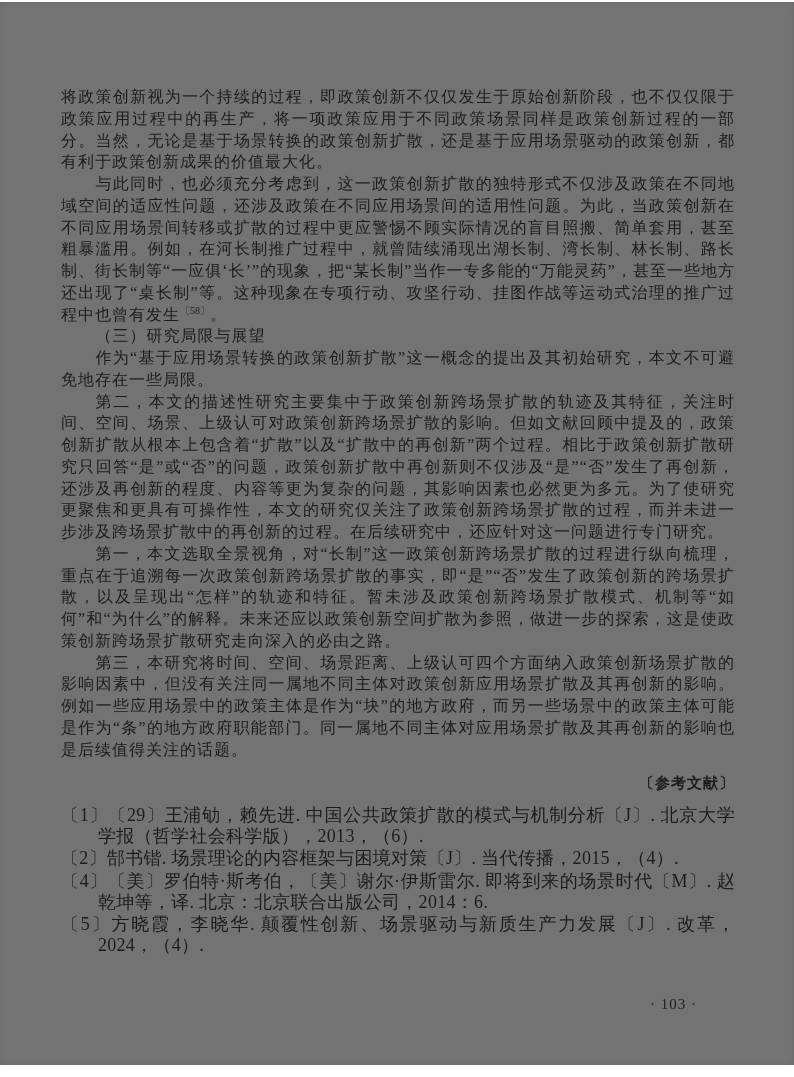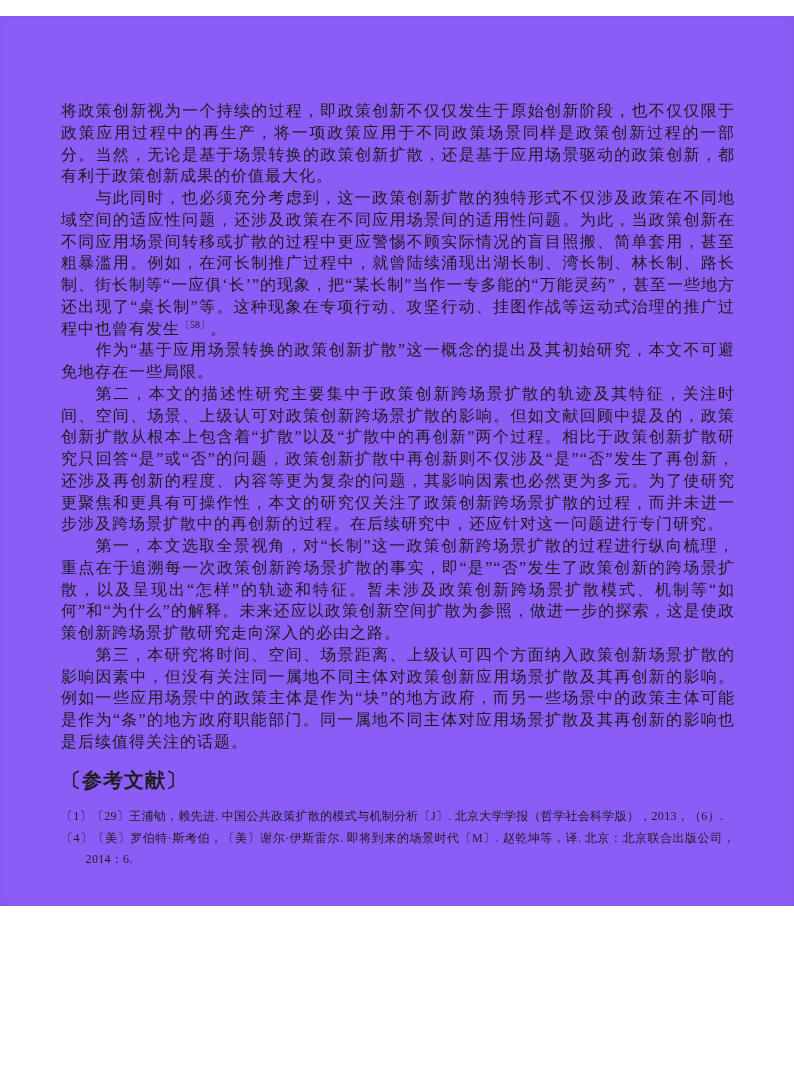--- a/index.html
+++ b/index.html
@@ -3,23 +3,23 @@
 <meta charset="utf-8">
 <style>
   html, body {
     margin: 0;
     padding: 0;
     background: #ffffff;
   }
   .page {
     position: relative;
     width: 794px;
-    height: 890px;
-    margin: 16px auto;
-    background: #8b5cf6;
+    height: 1063px;
+    margin: 2px auto;
+    background: #737373;
     color: #1c1c1c;
     font-family: "Liberation Serif", "DejaVu Serif", serif;
     overflow: hidden;
     box-shadow: inset 0 0 6px rgba(0,0,0,0.05);
   }
   .content {
     position: absolute;
     top: 84px;
     left: 61px;
     width: 674px;
@@ -38,33 +38,33 @@
   .fnref {
     font-size: 10px;
     letter-spacing: 0;
     vertical-align: 6px;
     line-height: 0;
   }
   .refs {
     margin-top: 14px;
   }
   .refs-heading {
-    text-align: left;
+    text-align: right;
     font-weight: bold;
-    font-size: 20px;
+    font-size: 15px;
     letter-spacing: 1px;
     margin: 0 0 12px 0;
   }
   .ref-list {
     margin: 0;
     padding: 0;
     list-style: none;
   }
   .ref-list li {
-    font-size: 12px;
+    font-size: 18px;
     line-height: 20.6px;
     letter-spacing: 0.3px;
     text-align: justify;
     padding-left: 2.05em;
     text-indent: -2.05em;
     margin: 0 0 2px 0;
   }
   .pagenum {
     position: absolute;
     top: 994px;
@@ -76,30 +76,33 @@
 </style>
 </head>
 <body>
 
 <div class="page">
   <div class="content">
 
     <div class="body-text">
       <p class="noindent">将政策创新视为一个持续的过程，即政策创新不仅仅发生于原始创新阶段，也不仅仅限于政策应用过程中的再生产，将一项政策应用于不同政策场景同样是政策创新过程的一部分。当然，无论是基于场景转换的政策创新扩散，还是基于应用场景驱动的政策创新，都有利于政策创新成果的价值最大化。</p>
       <p><span>与此同时，也必须充分考虑到，这一政策创新扩散的独特形式不仅涉及政策在不同地域空间的适应性问题，还涉及政策在不同应用场景间的适用性问题。为此，当政策创新在不同应用场景间转移或扩散的过程中更应警惕不顾实际情况的盲目照搬、简单套用，甚至粗暴滥用。例如，在河长制推广过程中，就曾陆续涌现出湖长制、湾长制、林长制、路长制、街长制等“一应俱‘长’”的现象，把“某长制”当作一专多能的“万能灵药”，甚至一些地方还出现了“桌长制”等。这种现象在专项行动、攻坚行动、挂图作战等运动式治理的推广过程中也曾有发生</span><sup class="fnref">〔58〕</sup><span>。</span></p>
+      <p>（三）研究局限与展望</p>
       <p>作为“基于应用场景转换的政策创新扩散”这一概念的提出及其初始研究，本文不可避免地存在一些局限。</p>
       <p>第二，本文的描述性研究主要集中于政策创新跨场景扩散的轨迹及其特征，关注时间、空间、场景、上级认可对政策创新跨场景扩散的影响。但如文献回顾中提及的，政策创新扩散从根本上包含着“扩散”以及“扩散中的再创新”两个过程。相比于政策创新扩散研究只回答“是”或“否”的问题，政策创新扩散中再创新则不仅涉及“是”“否”发生了再创新，还涉及再创新的程度、内容等更为复杂的问题，其影响因素也必然更为多元。为了使研究更聚焦和更具有可操作性，本文的研究仅关注了政策创新跨场景扩散的过程，而并未进一步涉及跨场景扩散中的再创新的过程。在后续研究中，还应针对这一问题进行专门研究。</p>
       <p>第一，本文选取全景视角，对“长制”这一政策创新跨场景扩散的过程进行纵向梳理，重点在于追溯每一次政策创新跨场景扩散的事实，即“是”“否”发生了政策创新的跨场景扩散，以及呈现出“怎样”的轨迹和特征。暂未涉及政策创新跨场景扩散模式、机制等“如何”和“为什么”的解释。未来还应以政策创新空间扩散为参照，做进一步的探索，这是使政策创新跨场景扩散研究走向深入的必由之路。</p>
       <p>第三，本研究将时间、空间、场景距离、上级认可四个方面纳入政策创新场景扩散的影响因素中，但没有关注同一属地不同主体对政策创新应用场景扩散及其再创新的影响。例如一些应用场景中的政策主体是作为“块”的地方政府，而另一些场景中的政策主体可能是作为“条”的地方政府职能部门。同一属地不同主体对应用场景扩散及其再创新的影响也是后续值得关注的话题。</p>
     </div>
 
     <div class="refs">
       <div class="refs-heading">〔参考文献〕</div>
       <ul class="ref-list">
         <li>〔1〕〔29〕王浦劬，赖先进. 中国公共政策扩散的模式与机制分析〔J〕. 北京大学学报（哲学社会科学版），2013，（6）.</li>
+        <li>〔2〕郜书锴. 场景理论的内容框架与困境对策〔J〕. 当代传播，2015，（4）.</li>
         <li>〔4〕〔美〕罗伯特·斯考伯，〔美〕谢尔·伊斯雷尔. 即将到来的场景时代〔M〕. 赵乾坤等，译. 北京：北京联合出版公司，2014：6.</li>
+        <li>〔5〕方晓霞，李晓华. 颠覆性创新、场景驱动与新质生产力发展〔J〕. 改革，2024，（4）.</li>
       </ul>
     </div>
 
   </div>
 
   <div class="pagenum">· 103 ·</div>
 </div>
 
 </body></html>

